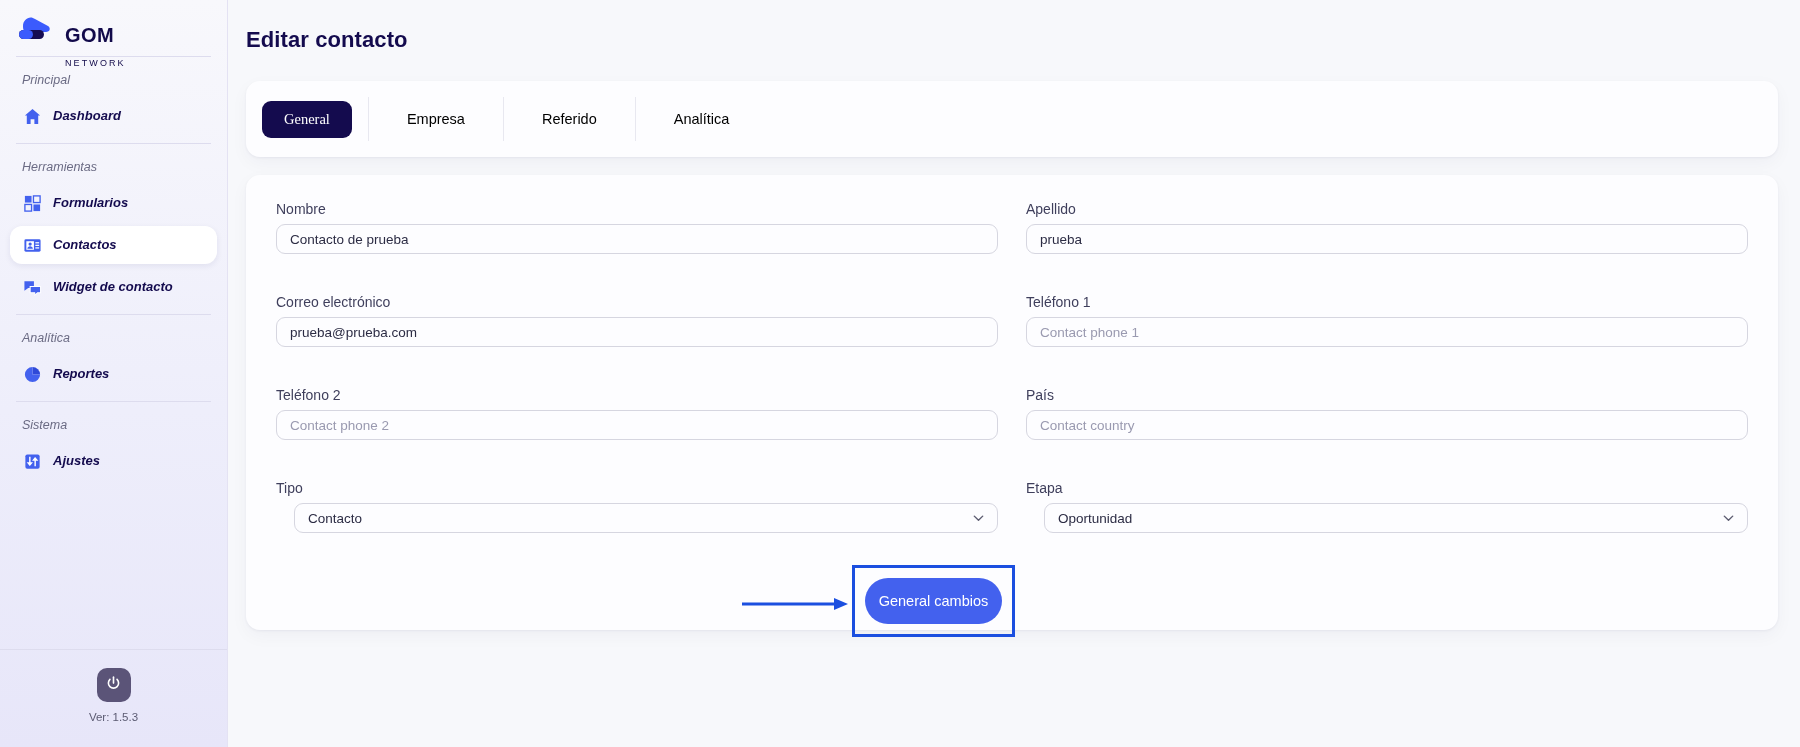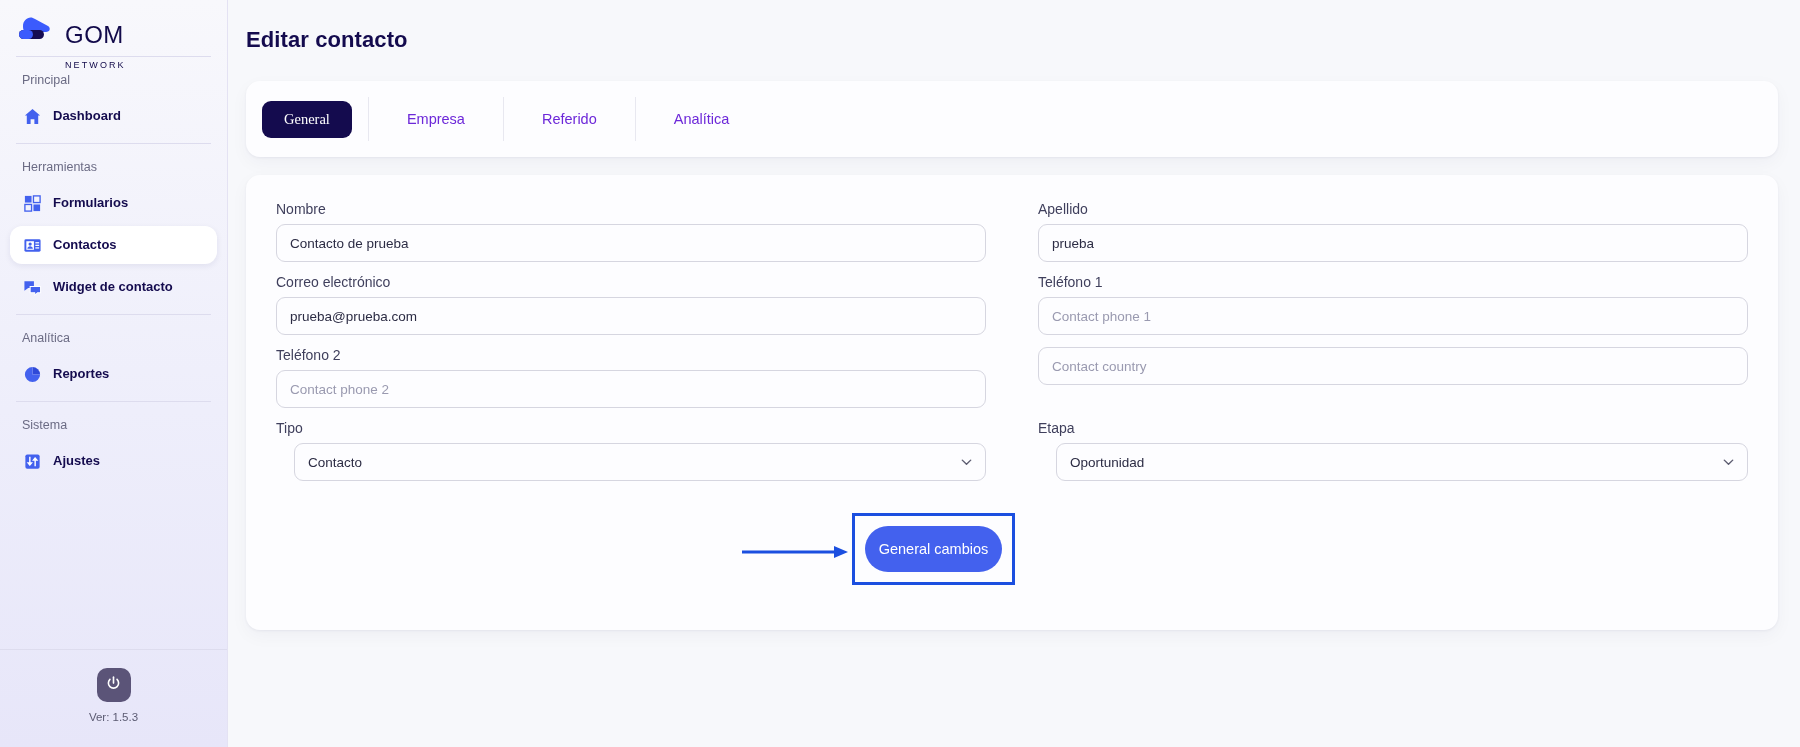--- a/index.html
+++ b/index.html
@@ -27,34 +27,35 @@
   .logo-row {
     display: flex;
     align-items: center;
     gap: 9px;
     padding: 14px 0 14px 16px;
     height: 56px;
   }
   .logo-mark { width: 40px; height: 30px; flex: 0 0 40px; position: relative; }
   .logo-text { display: flex; flex-direction: column; line-height: 1; }
   .logo-gom {
-    font-size: 24px; font-weight: 400; color: #120a4a;
+    font-size: 20px; font-weight: 700; color: #120a4a;
     letter-spacing: 0.5px;
     margin-top: 36px;
   }
   .logo-network {
     font-size: 9px; font-weight: 400; color: #120a4a;
     letter-spacing: 2.1px; margin-top: 14px;
   }
   .sb-divider {
     height: 1px; background: #dddcee;
     margin: 0 16px;
   }
   .sb-section {
     padding: 16px 0 4px 0;
+    font-style: italic;
   }
   .sb-section-title {
     font-size: 12.5px;
     color: #6b6b84;
     padding: 0 0 6px 22px;
     font-weight: 400;
   }
   .sb-item {
     display: flex;
     align-items: center;
@@ -122,21 +123,21 @@
   }
   .tabs-card {
     height: 76px;
     display: flex;
     align-items: center;
     padding: 0 16px;
     margin-bottom: 18px;
   }
   .tab {
     font-size: 14.5px;
-    color: #6d28d9;
+    color: #000000;
     padding: 10px 22px;
     cursor: pointer;
     border-radius: 9px;
     white-space: nowrap;
   }
   .tab.active {
     background: #140b4e;
     color: #ffffff;
     font-weight: 500;
     font-family: Liberation Serif, serif;
@@ -150,32 +151,33 @@
 
   .form-card {
     padding: 26px 30px 26px 30px;
     height: 455px;
   }
   .grid {
     display: grid;
     grid-template-columns: 1fr 1fr;
     column-gap: 52px;
     row-gap: 0px;
+    gap: 28px;
   }
   .field { margin-bottom: 12px; }
   .field label {
     display: block;
     font-size: 14px;
     color: #3f3f5c;
     margin-bottom: 7px;
     font-weight: 400;
   }
   .control {
     width: 100%;
-    height: 38px;
+    height: 30px;
     border: 1px solid #d6d6e0;
     border-radius: 9px;
     background: #fdfdff;
     padding: 0 13px;
     font-size: 13.5px;
     color: #2c2c44;
     font-family: "Liberation Sans", sans-serif;
     outline: none;
   }
   .control::placeholder { color: #9a9ab0; }
@@ -384,20 +386,21 @@
           <label>Teléfono 1</label>
           <input class="control" type="text" placeholder="Contact phone 1" style="">
         </div>
 
         <div class="field">
           <label>Teléfono 2</label>
           <input class="control" type="text" placeholder="Contact phone 2" style="">
         </div>
 
         <div class="field">
+          <label>País</label>
           <input class="control" type="text" placeholder="Contact country" style="">
         </div>
 
         <div class="field">
           <label>Tipo</label>
           <div class="select-wrap">
             <input class="control" type="text" readonly="" value="Contacto" style="">
             <span class="chev">
               <svg width="15" height="15" viewBox="0 0 16 16">
                 <path d="M3.5 6 L8 10.5 L12.5 6" stroke="#5c5c70" stroke-width="1.5" fill="none" stroke-linecap="round" stroke-linejoin="round"></path>

